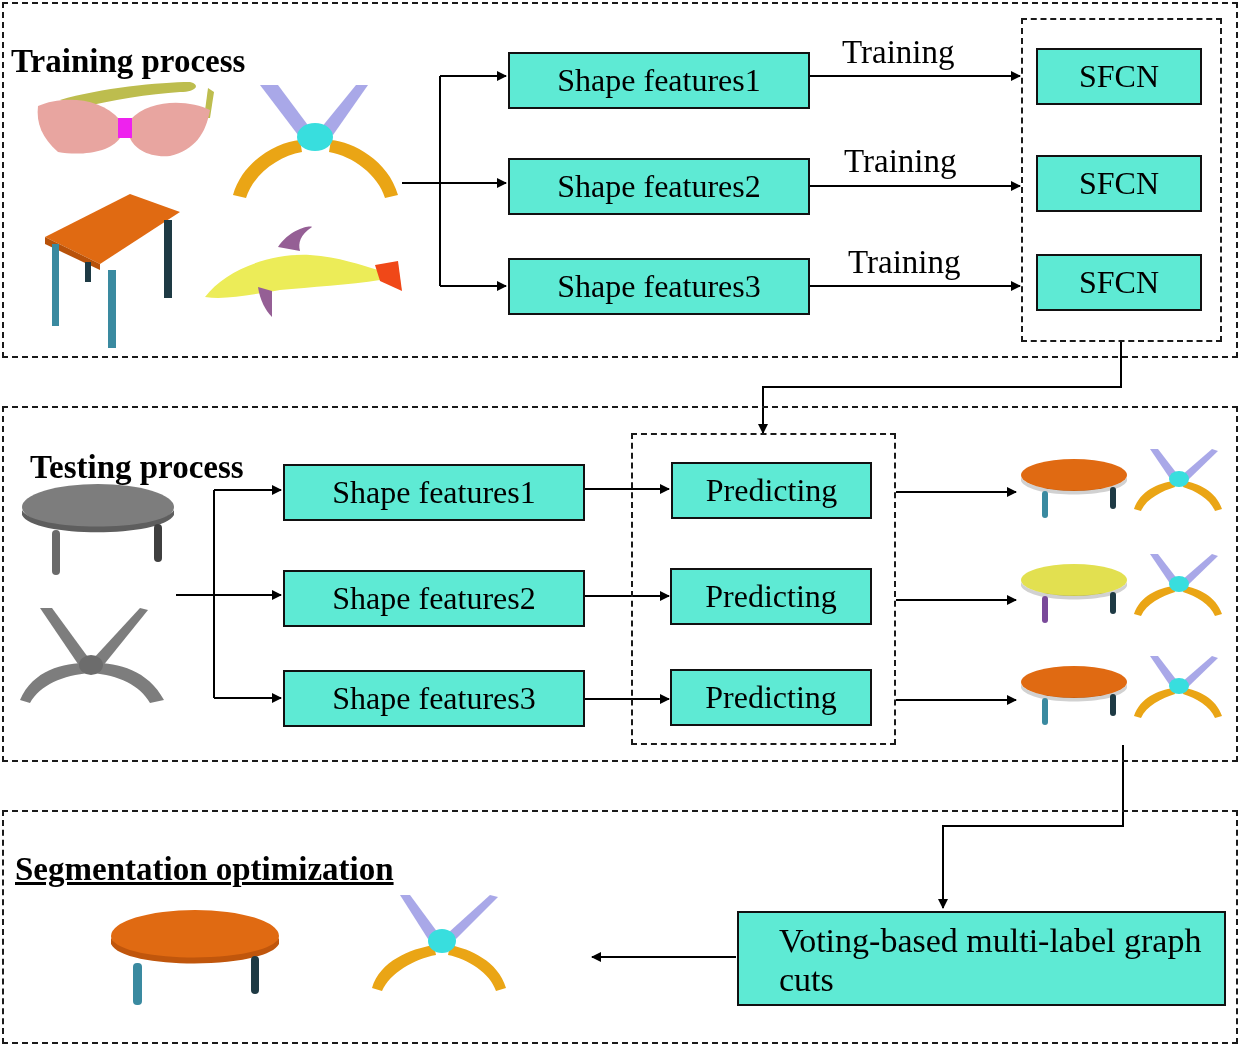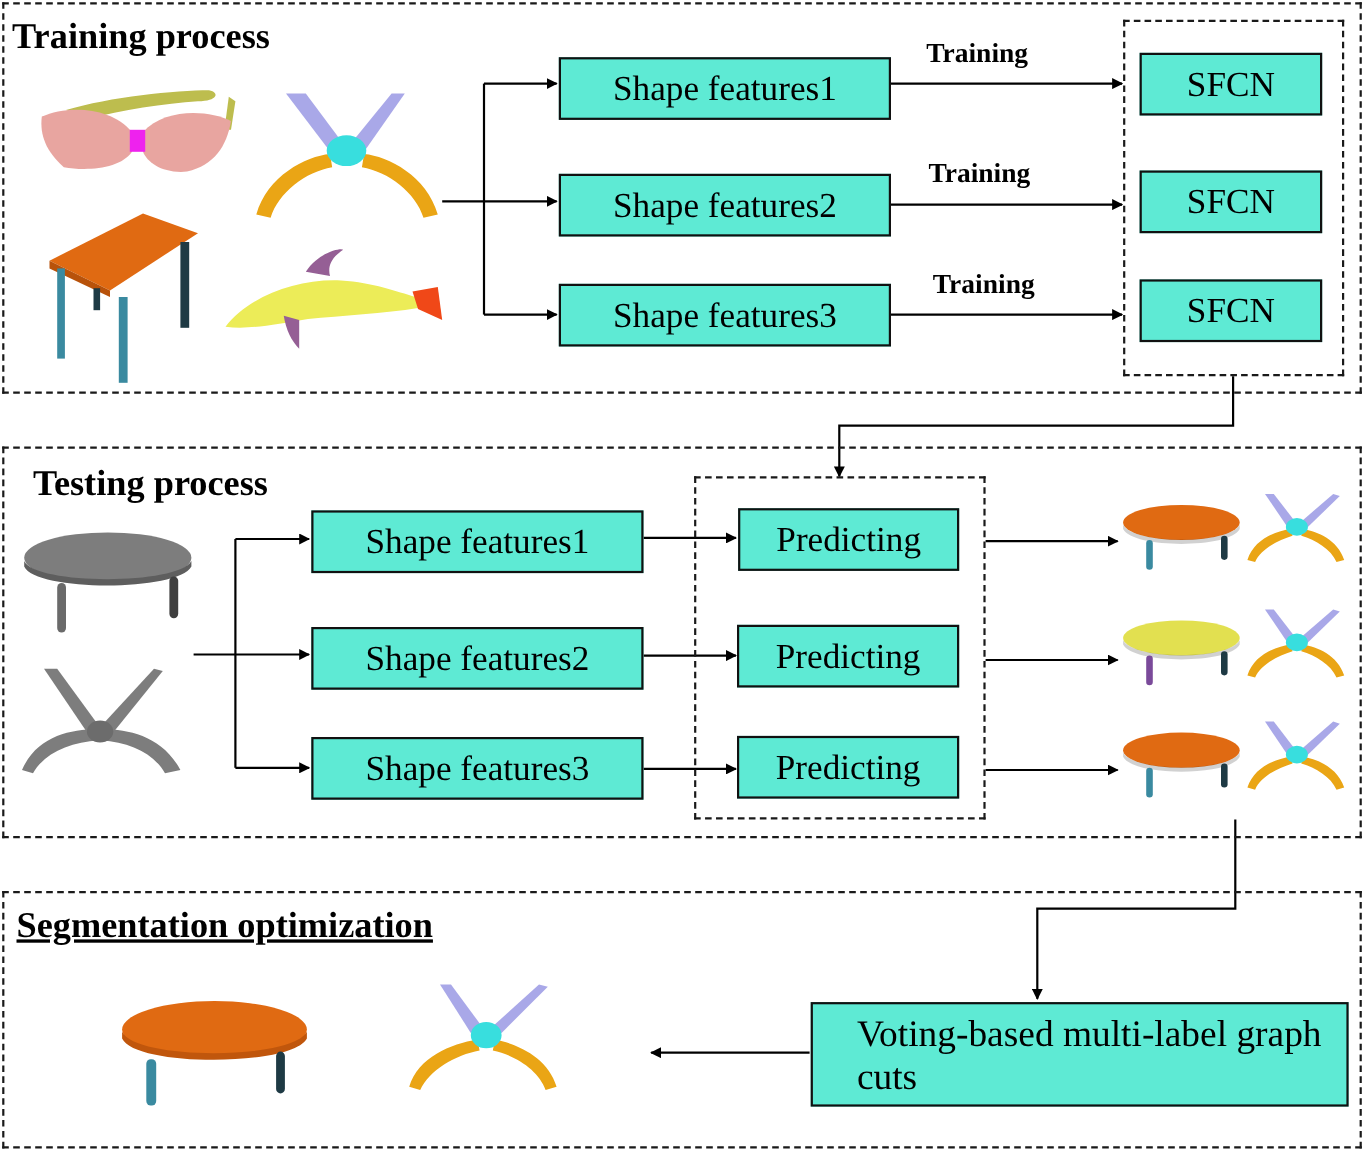--- a/index.html
+++ b/index.html
@@ -1,22 +1,22 @@
 <!DOCTYPE html>
 <html><head>
 <meta charset="utf-8">
 <style>
   html, body { margin:0; padding:0; background:#ffffff; }
   body { width:1239px; height:1045px; position:relative; overflow:hidden;
          font-family:"Liberation Serif", "DejaVu Serif", serif; color:#000; }
   .panel { position:absolute; border:2px dashed #1a1a1a; box-sizing:border-box; }
-  .panel-title { position:absolute; font-weight:bold; font-size:33px; line-height:1; white-space:nowrap; }
+  .panel-title { position:absolute; font-weight:bold; font-size:33px; line-height:1; white-space:nowrap;margin-top:27px; }
   .box { position:absolute; border:2px solid #111; box-sizing:border-box; background:#5eead4;
          display:flex; align-items:center; justify-content:center; font-weight:normal; font-size:32px; white-space:nowrap; }
-  .label { position:absolute; font-weight:bold; font-size:25px; white-space:nowrap; line-height:1; }
+  .label { position:absolute; font-weight:normal; font-size:33px; white-space:nowrap; line-height:1; }
   svg.wires { position:absolute; left:0; top:0; width:1239px; height:1045px; pointer-events:none; }
   .shape { position:absolute; }
   .voting { justify-content:flex-start; align-items:flex-start; padding:8px 0 0 40px; line-height:1.15; white-space:normal; font-size:34px; }
 </style>
 </head>
 <body>
 
 <svg class="wires" viewBox="0 0 1239 1045">
   <defs>
     <marker id="ah" markerWidth="10" markerHeight="10" refX="9" refY="5" orient="auto" markerUnits="userSpaceOnUse">

